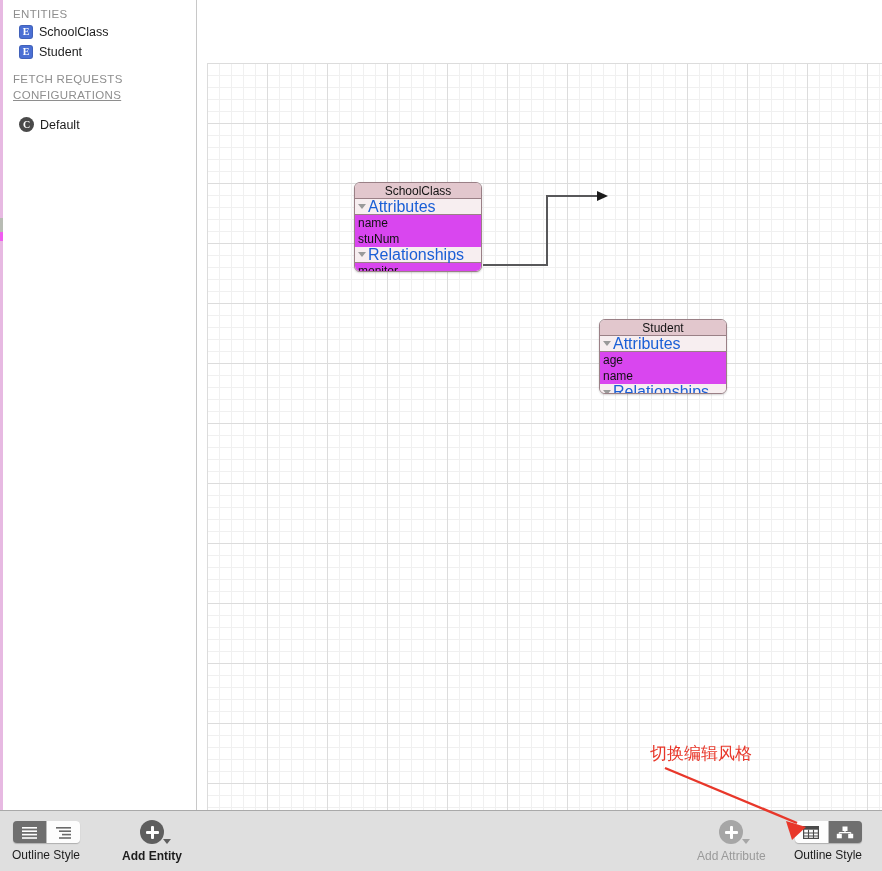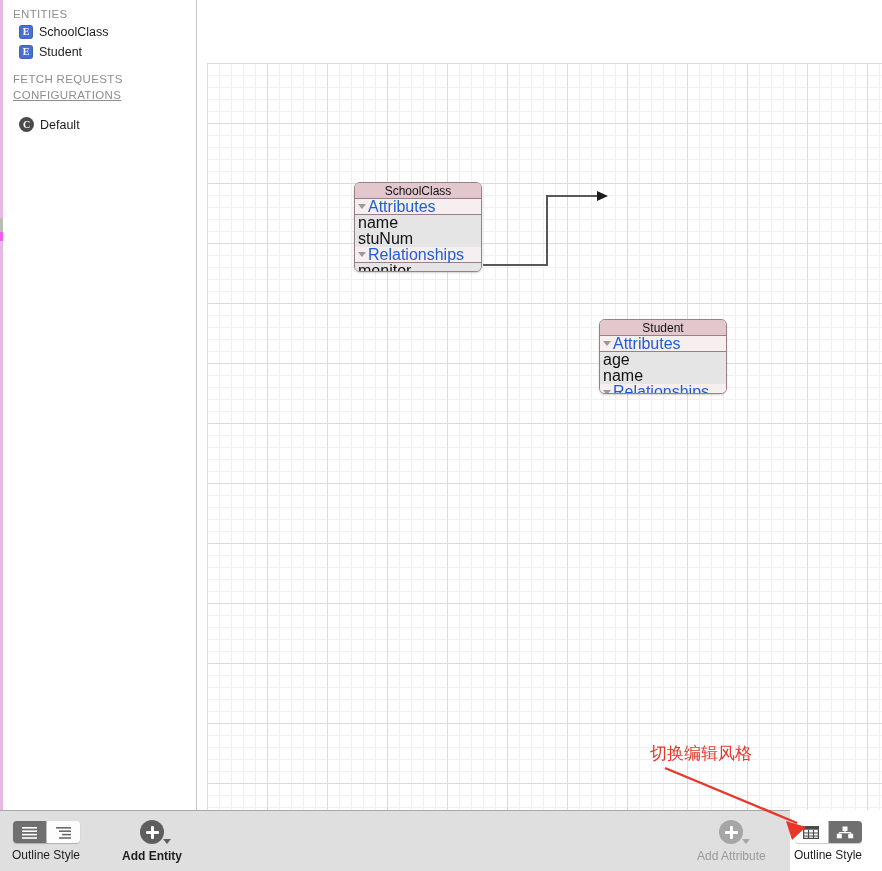--- a/index.html
+++ b/index.html
@@ -178,22 +178,22 @@
     position: absolute;
     left: 1px;
     top: 2px;
     border-left: 4px solid transparent;
     border-right: 4px solid transparent;
     border-top: 5px solid #9a9a9a;
   }
   .entity-field {
     height: 16px;
     line-height: 16px;
-    background: #e5e5e5;
-    font-size: 16px;
+    background: #d946ef;
+    font-size: 12px;
     color: #111111;
     padding-left: 3px;
     box-sizing: border-box;
   }
 
   
   .conn-svg {
     position: absolute;
     left: 0; top: 0;
     width: 684px; height: 810px;
@@ -216,21 +216,21 @@
     width: 882px; height: 871px;
     pointer-events: none;
     z-index: 50;
   }
 
   
   .toolbar {
     position: absolute;
     left: 0;
     top: 810px;
-    width: 790px;
+    width: 882px;
     height: 61px;
     background: #dfdfdf;
     border-top: 1px solid #a9a9a9;
     box-sizing: border-box;
   }
   .tb-group {
     position: absolute;
     display: flex;
     flex-direction: column;
     align-items: center;

